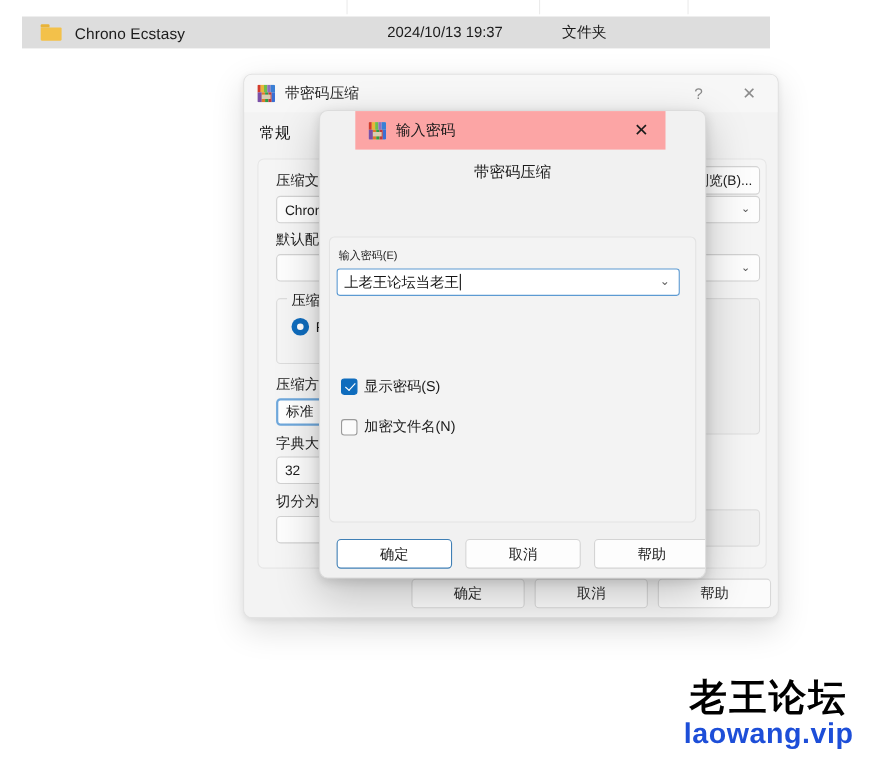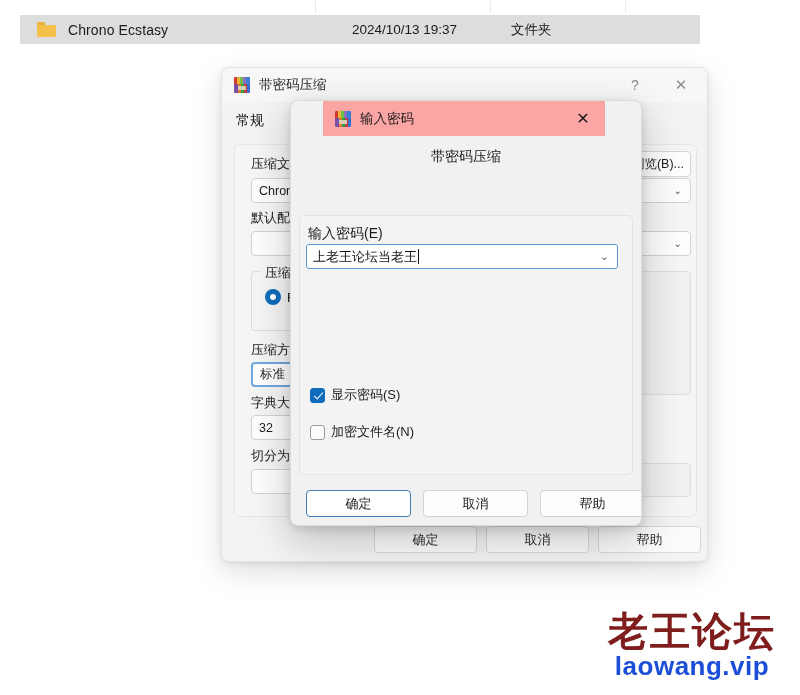--- a/index.html
+++ b/index.html
@@ -290,21 +290,21 @@
     left: 8px; top: 114px;
     width: 334px; height: 260px;
     background: #f3f3f3;
     border: 1px solid #e3e3e3;
     border-radius: 5px;
     box-sizing: border-box;
   }
   .fg-field-label {
     position: absolute;
     left: 17px; top: 124px;
-    font-size: 14px;
+    font-size: 10px;
     color: #1b1b1b;
   }
   .fg-input {
     position: absolute;
     left: 15px; top: 143px;
     width: 312px; height: 25px;
     background: #ffffff;
     border: 1px solid #5c9ad2;
     border-radius: 3px;
     box-sizing: border-box;
@@ -323,21 +323,20 @@
     vertical-align: middle;
   }
   .fg-input .chev { color: #666; font-size: 11px; }
 
   .cb-row {
     position: absolute;
     display: flex;
     align-items: center;
     font-size: 13px;
     color: #1b1b1b;
-    margin-top: 44px;
   }
   .cbox {
     width: 15px; height: 15px;
     box-sizing: border-box;
     border: 1px solid #9a9a9a;
     border-radius: 3px;
     background: #fbfbfb;
     margin-right: 6px;
     flex: none;
     position: relative;
@@ -391,23 +390,23 @@
 
   
   .watermark {
     position: absolute;
     right: 24px; bottom: 14px;
     text-align: center;
     pointer-events: none;
     user-select: none;
   }
   .wm-cn {
-    font-size: 40px;
+    font-size: 34px;
     font-weight: bold;
-    color: #7f1d1d;
+    color: #000000;
     letter-spacing: 2px;
     line-height: 1.05;
   }
   .wm-en {
     font-size: 26px;
     font-weight: bold;
     color: #1d4ed8;
     letter-spacing: .5px;
     line-height: 1.1;
   }

